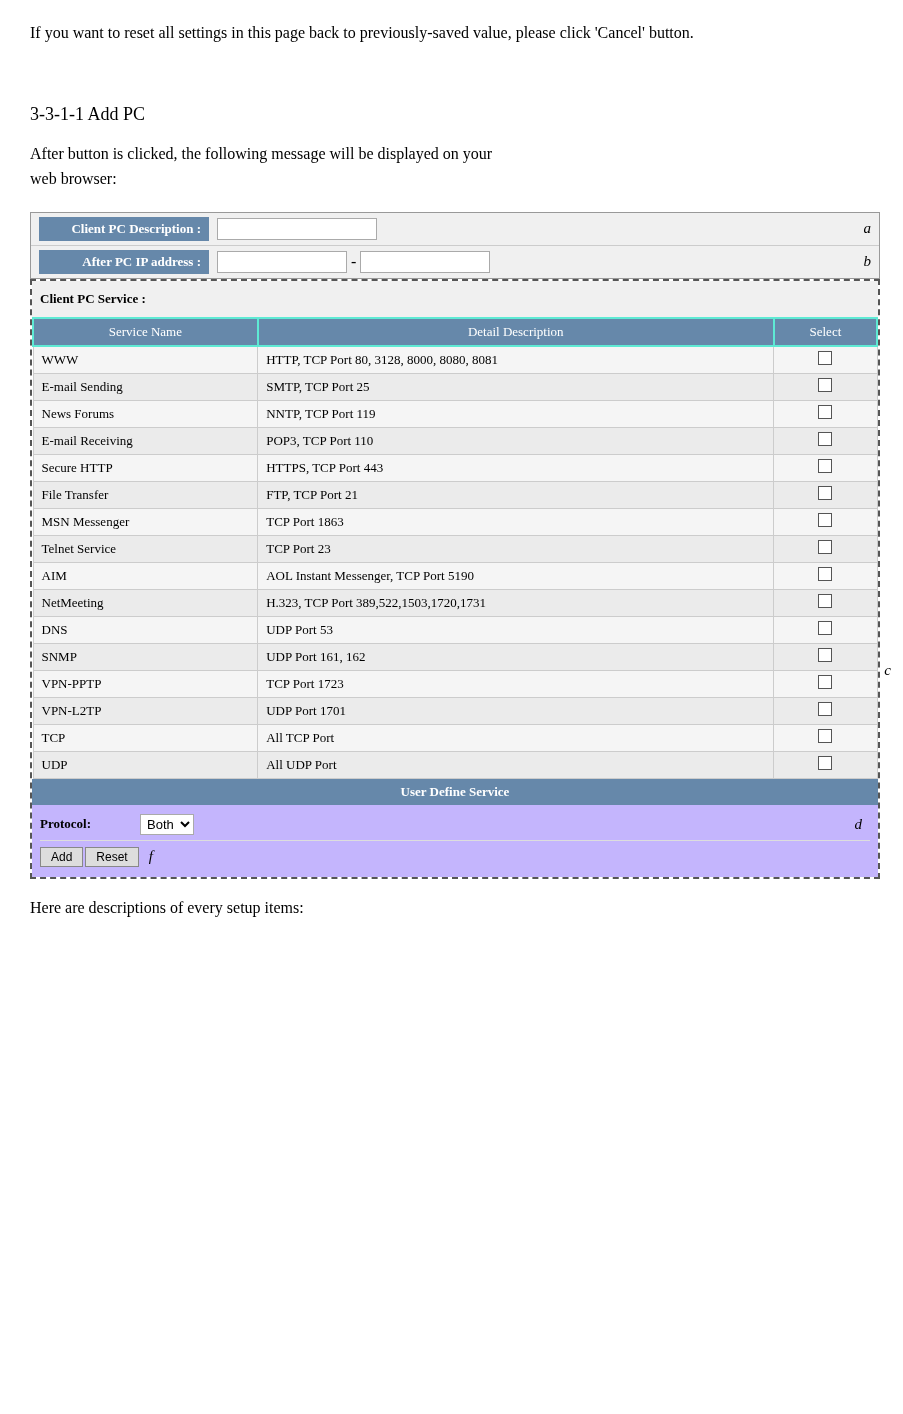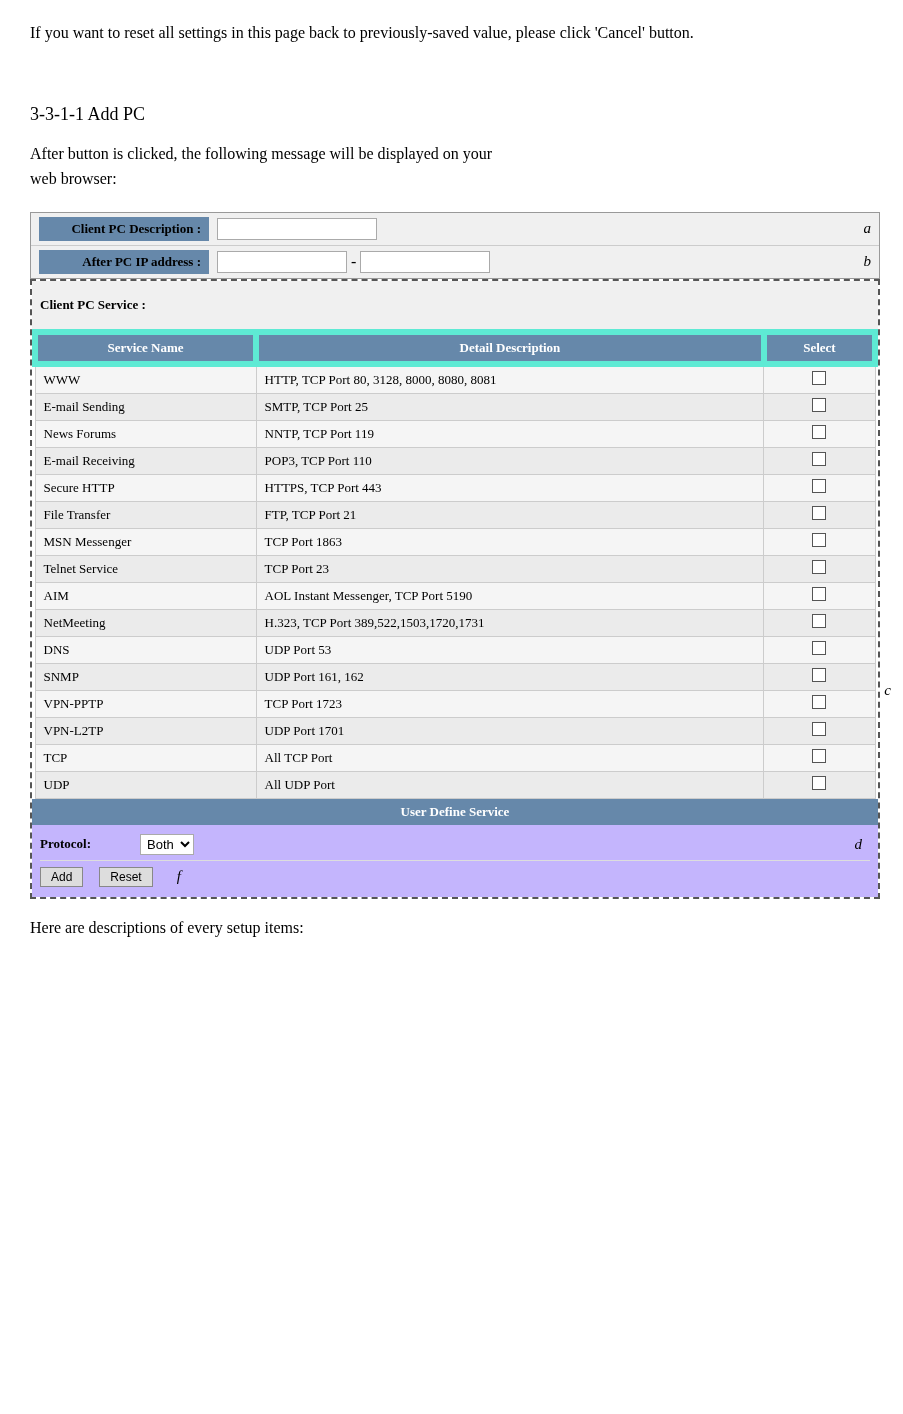--- a/index.html
+++ b/index.html
@@ -44,21 +44,21 @@
       display: flex;
       align-items: center;
       border-bottom: 1px solid #ccc;
       padding: 4px 8px;
       background: #f0f0f0;
       position: relative;
     }
 
     .form-label-cell {
       background: #6688aa;
-      color: #000000;
+      color: #ffffff;
       font-size: 13px;
       font-weight: bold;
       padding: 4px 8px;
       min-width: 170px;
       text-align: right;
       white-space: nowrap;
     }
 
     .form-input-cell {
       display: flex;
@@ -86,40 +86,40 @@
     
     .dashed-section {
       border: 2px dashed #555;
       width: 850px;
       margin-bottom: 0;
     }
 
     .client-pc-service-label {
       font-size: 13px;
       font-weight: bold;
-      padding: 16px 8px;
+      padding: 10px 8px;
       background: #f0f0f0;
     }
 
     .service-table {
       width: 100%;
       border-collapse: collapse;
       font-size: 13px;
     }
 
     .service-table thead tr {
       background: #6688aa;
       color: #fff;
     }
 
     .service-table thead th {
       padding: 5px 8px;
       text-align: center;
-      font-weight: bold;
-      border: 6px solid #5eead4;
+      font-weight: normal;
+      border: 2px solid #5eead4;
     }
 
     .service-table thead th:first-child {
       text-align: center;
     }
 
     .service-table tbody tr {
       background: #f5f5f5;
     }
 
@@ -200,21 +200,21 @@
 
     .ud-label-d, .ud-label-e {
       position: absolute;
       right: 8px;
       font-style: italic;
       font-size: 15px;
     }
 
     .ud-buttons {
       display: flex;
-      gap: 16px;
+      gap: 2px;
       padding: 6px 0;
       align-items: center;
     }
 
     .ud-btn {
       font-size: 12px;
       padding: 2px 10px;
       background: #ddd;
       border: 1px solid #888;
       cursor: pointer;

